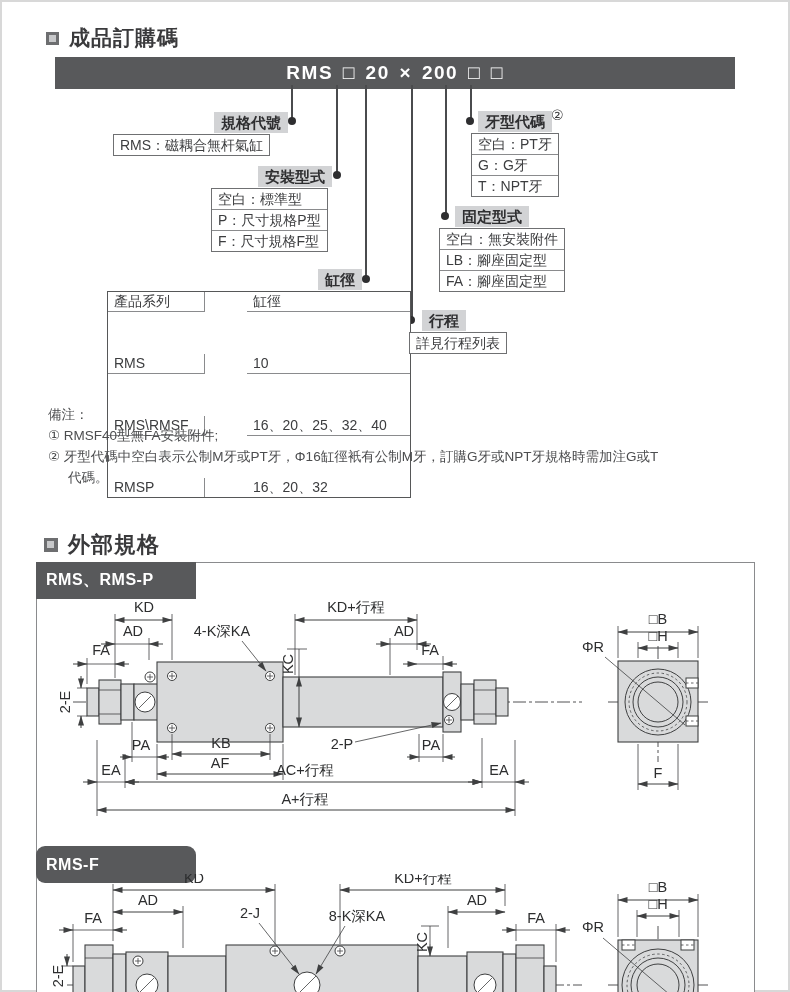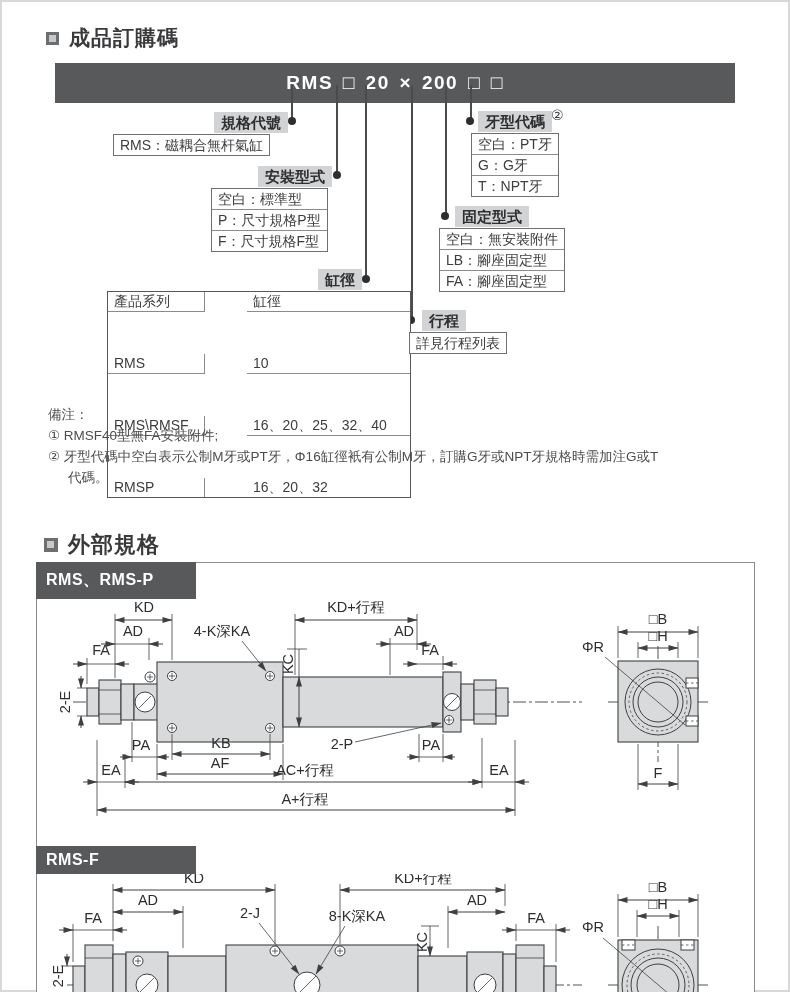--- a/index.html
+++ b/index.html
@@ -42,21 +42,21 @@
 </head>
 <body>
 
 <div id="page">
 
   <div class="abs sec-title" style="left:46px;top:24px;">
     <span class="sq-bullet"></span>
     <span>成品訂購碼</span>
   </div>
 
-  <div class="abs code-bar" style="left:55px;top:57px;width:680px;height:40px;margin-top:6px;">RMS □ 20 × 200 □ □</div>
+  <div class="abs code-bar" style="left:55px;top:57px;width:680px;height:32px;">RMS □ 20 × 200 □ □</div>
 
   <div class="abs vline" style="left:291px;top:85px;height:34px;"></div>
   <div class="abs vline" style="left:336px;top:85px;height:88px;"></div>
   <div class="abs vline" style="left:365px;top:85px;height:192px;"></div>
   <div class="abs vline" style="left:411px;top:85px;height:233px;"></div>
   <div class="abs vline" style="left:445px;top:85px;height:129px;"></div>
   <div class="abs vline" style="left:470px;top:85px;height:34px;"></div>
 
   <div class="abs dot" style="left:288px;top:117px;"></div>
   <div class="abs dot" style="left:333px;top:171px;"></div>
@@ -299,21 +299,21 @@
       <line class="t" x1="641" y1="66" x2="641" y2="50"></line>
       <line class="d" x1="601" y1="56" x2="641" y2="56" marker-start="url(#as1)" marker-end="url(#ae1)"></line>
       <text x="621" y="49" text-anchor="middle">□H</text>
       <line class="t" x1="601" y1="152" x2="601" y2="198"></line>
       <line class="t" x1="641" y1="152" x2="641" y2="198"></line>
       <line class="d" x1="601" y1="192" x2="641" y2="192" marker-start="url(#as1)" marker-end="url(#ae1)"></line>
       <text x="621" y="186" text-anchor="middle">F</text>
     </g>
   </svg>
 
-  <div class="abs spec-tab" style="left:36px;top:846px;width:150px;height:28px;">RMS-F</div>
+  <div class="abs spec-tab" style="left:36px;top:846px;width:150px;height:37px;border-radius:9px;">RMS-F</div>
 
   <svg class="abs" style="left:37px;top:874px;" width="717" height="118" viewBox="0 0 717 118">
     <defs>
       <marker id="ae2" viewBox="0 0 10 8" refX="9.5" refY="4" markerWidth="11" markerHeight="8" orient="auto" markerUnits="userSpaceOnUse">
         <path d="M0,1 L10,4 L0,7 z" fill="#3f4041"></path>
       </marker>
       <marker id="as2" viewBox="0 0 10 8" refX="0.5" refY="4" markerWidth="11" markerHeight="8" orient="auto" markerUnits="userSpaceOnUse">
         <path d="M10,1 L0,4 L10,7 z" fill="#3f4041"></path>
       </marker>
     </defs>

